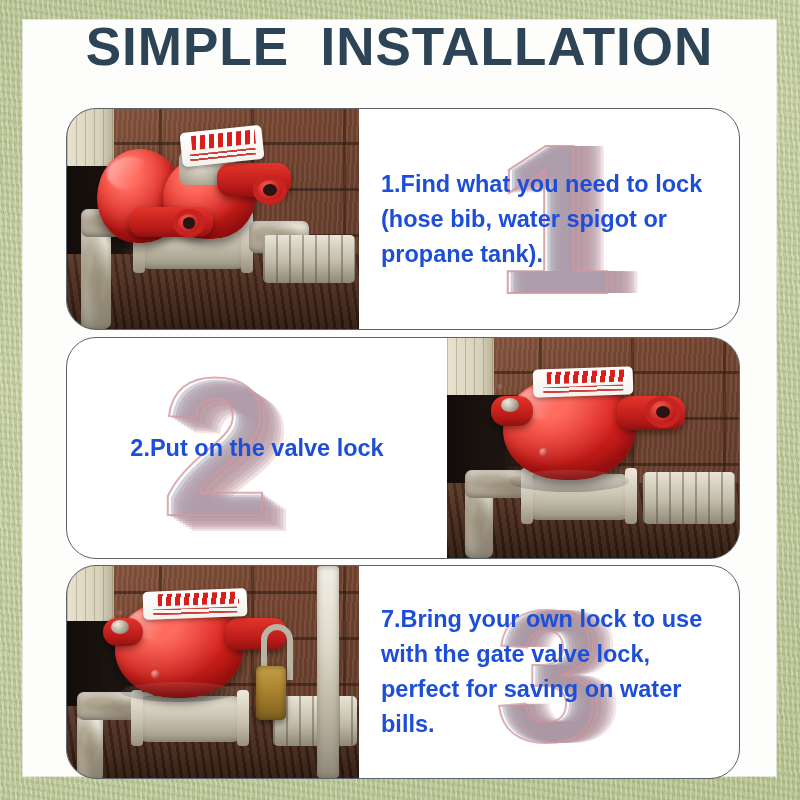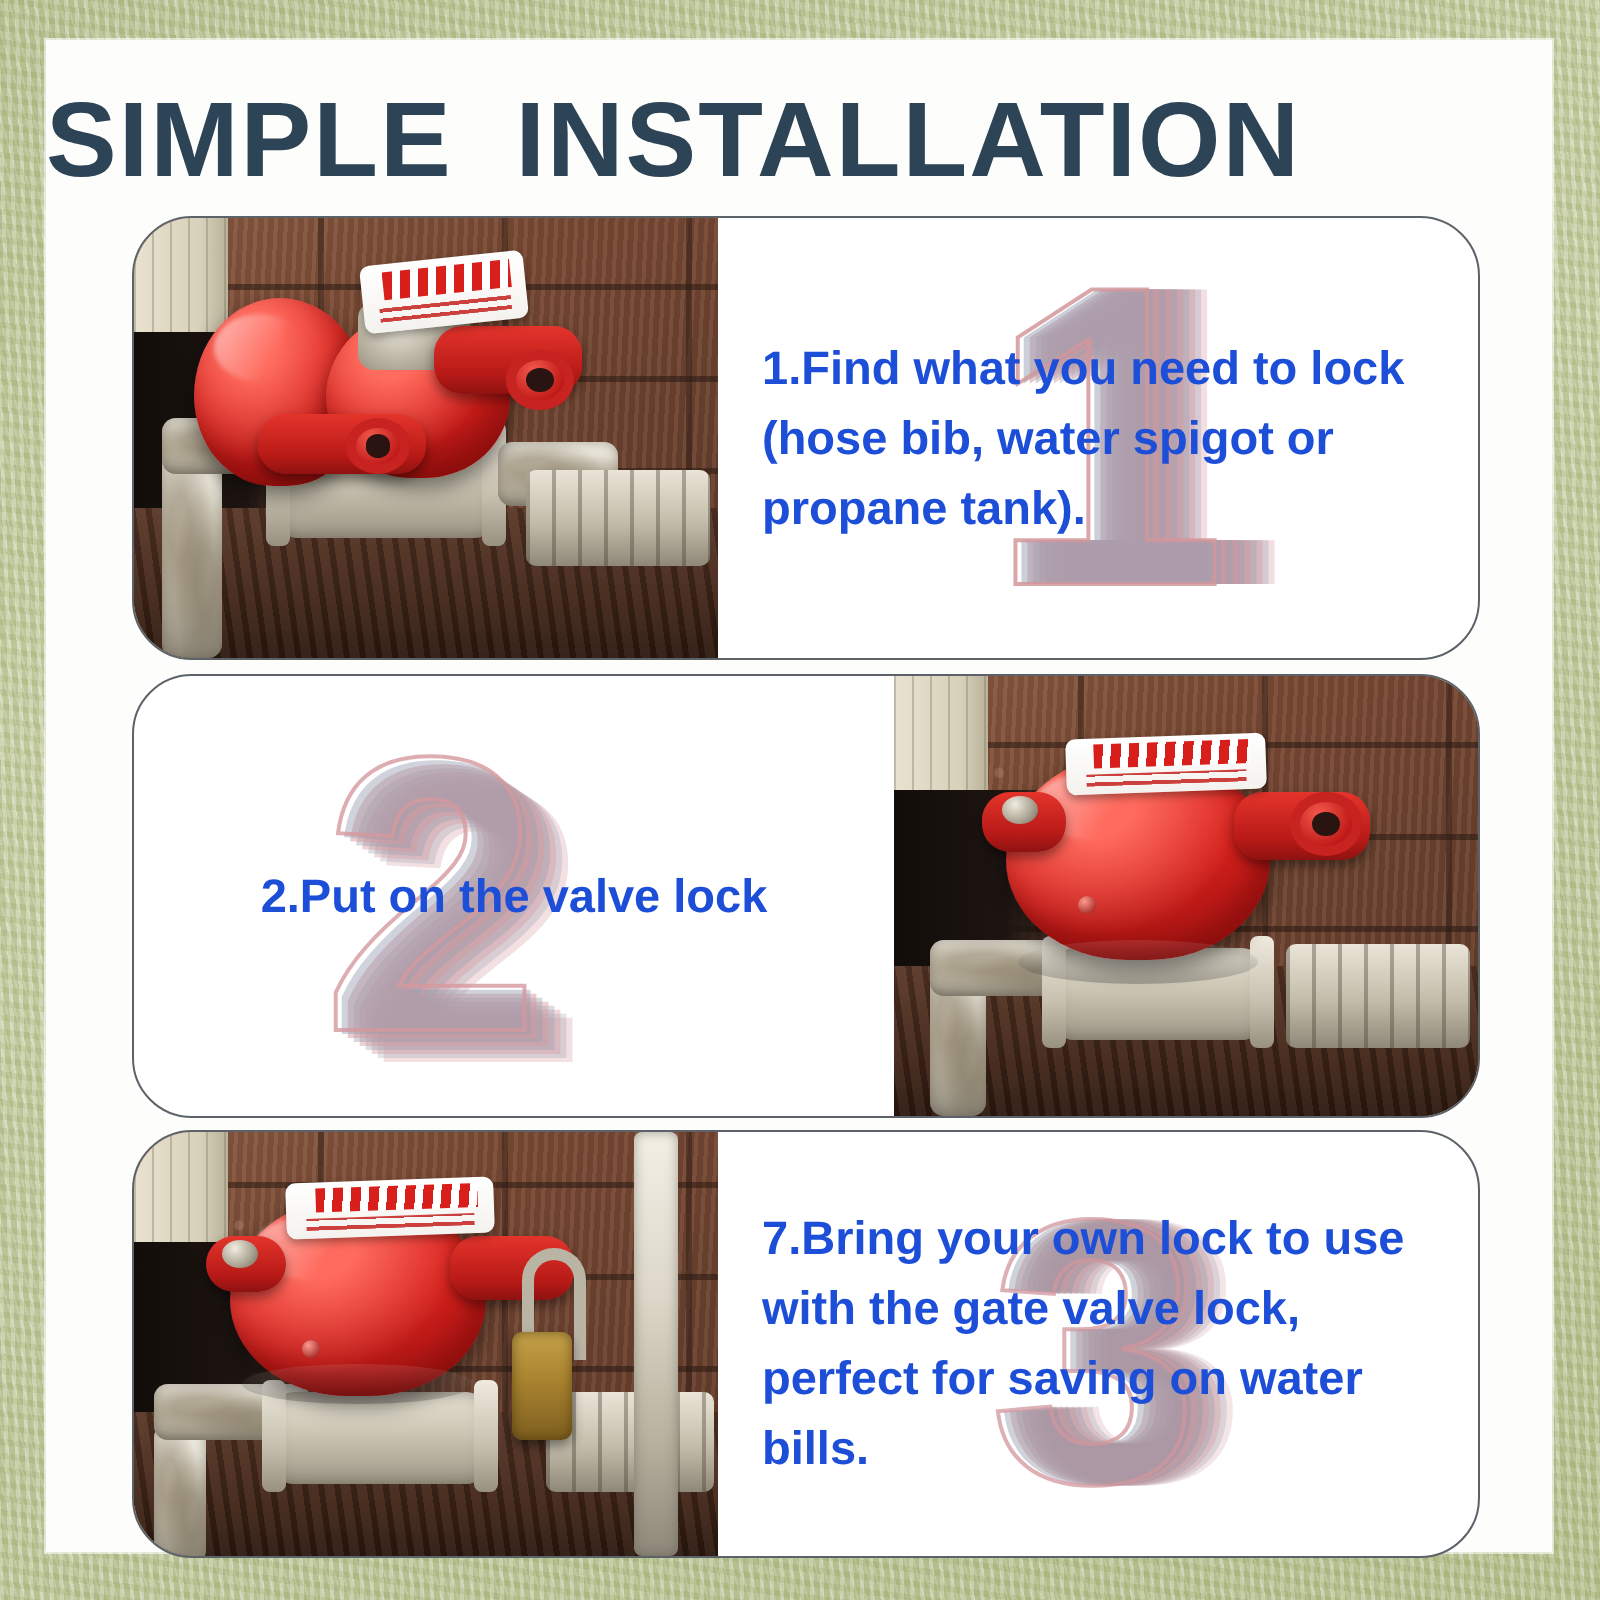--- a/index.html
+++ b/index.html
@@ -27,21 +27,22 @@
 
   
   .sheet{
     position:absolute;left:23px;top:20px;width:753px;height:756px;
     background:#fdfdfb;
     box-shadow:0 0 0 1px rgba(255,255,255,.6);
   }
 
   
   .title{
-    position:absolute;left:23px;top:40px;width:753px;
+    position:absolute;left:23px;top:16px;width:753px;
+    text-align:center;
     color:#2d4356;
     font-size:53px;
     font-weight:bold;
     letter-spacing:1px;
     line-height:62px;
     white-space:pre;
     font-family:"Liberation Sans", sans-serif;
   }
 
   

